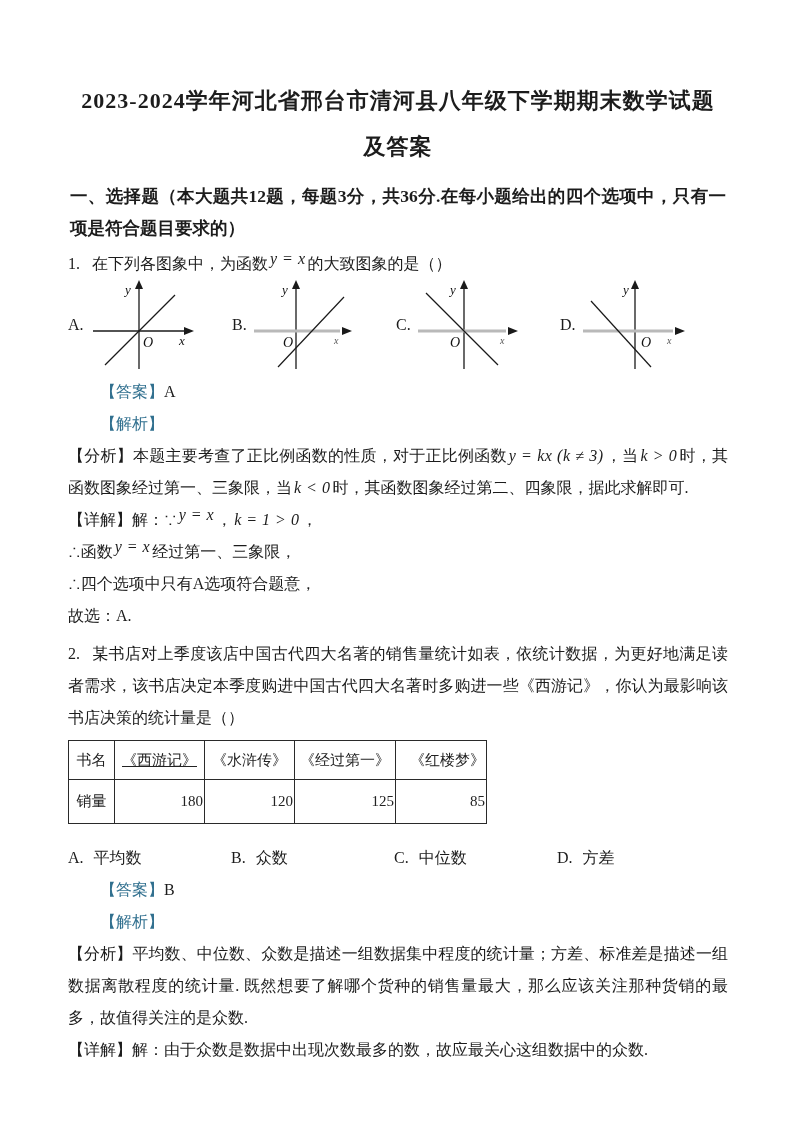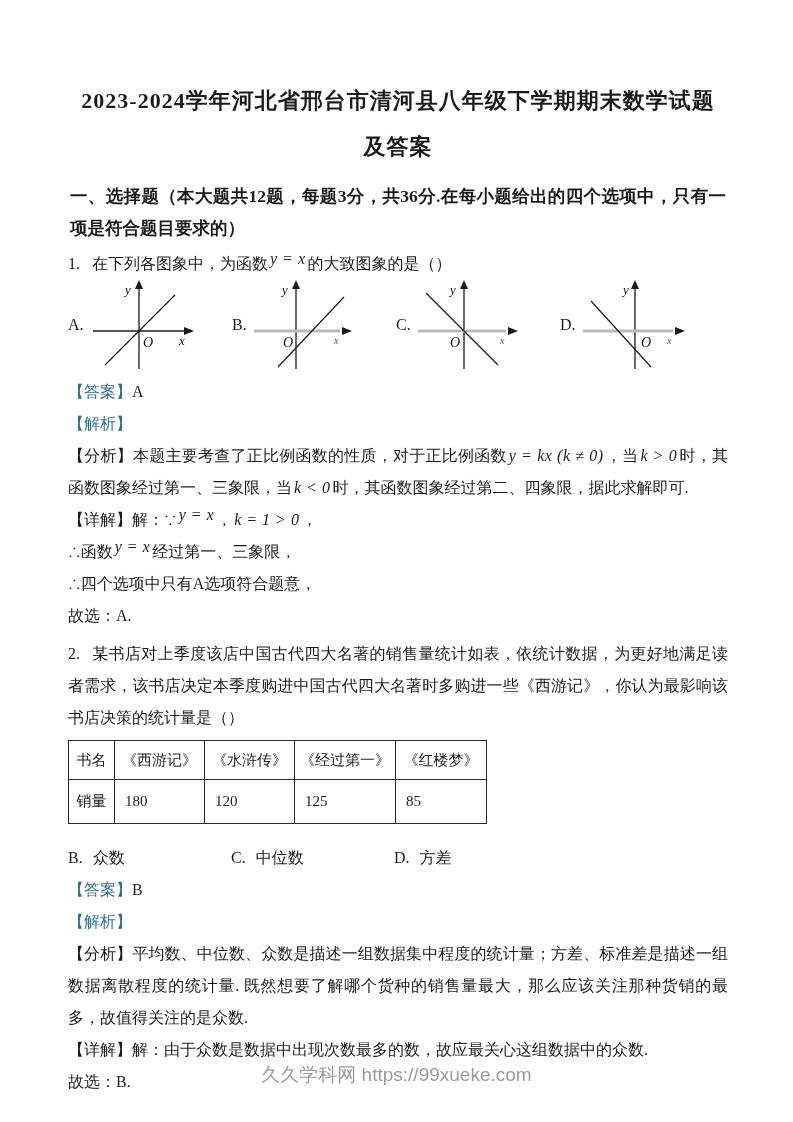--- a/index.html
+++ b/index.html
@@ -7,37 +7,37 @@
         font-family:"Liberation Serif","DejaVu Serif",serif;color:#1c1c1c;}
   .content{position:absolute;left:68px;top:0;width:660px;}
   .title{margin:78px 6px 0;font-size:22px;font-weight:700;text-align:center;line-height:46px;letter-spacing:1px;}
   .section-heading{margin:10px 2px 0;font-size:17.5px;font-weight:700;line-height:32px;text-align:justify;}
   .line{font-size:16px;line-height:32px;margin:0;text-align:justify;}
   .stem{margin-top:4px;}
   .stem2{margin-top:6px;}
   .num{margin-right:12px;}
   .math{font-style:italic;padding:0 2px;letter-spacing:.5px;}
   .sup{position:relative;top:-5px;display:inline-block;}
-  .blue{color:#31708f;}
+  .blue{color:#31708f;margin-left:32px;}
   .graphs{display:flex;margin-top:0;height:90px;}
   .graph-cell{display:flex;align-items:center;width:164px;}
   .graph-cell:last-child{width:auto;}
   .opt-label{font-size:16px;margin-right:3px;}
   svg.graph{display:block;}
   svg.graph text{font:italic 13px "Liberation Serif","DejaVu Serif",serif;fill:#111;}
   svg.graph text.o{font-size:14px;}
   svg.graph text.xs{font-size:10px;fill:#555;}
   .booktable{border-collapse:collapse;margin-top:6px;font-size:15px;color:#222;}
   .booktable td{border:1px solid #2a2a2a;font-weight:400;}
   .booktable .c0{width:43px;text-align:center;}
   .booktable .head{text-align:center;}
-  .booktable .h1{width:87px;}.booktable .h2{width:87px;margin-top:28px;}.booktable .h3{width:98px;}.booktable .h4{width:88px;}
+  .booktable .h1{width:87px;text-decoration:underline;}.booktable .h2{width:87px;margin-top:28px;}.booktable .h3{width:98px;}.booktable .h4{width:88px;text-align:right;}
   .booktable .rowhead{height:39px;padding-left:31px;}
   .booktable .rowval{height:44px;}
-  .booktable .val{text-align:left;padding-left:10px;}
+  .booktable .val{text-align:right;padding-left:10px;}
   .options-row{display:flex;margin-top:18px;font-size:16px;line-height:32px;}
   .options-row .opt{width:163px;}
   .options-row .opt:last-child{width:auto;}
   .opt .ol{margin-right:10px;}
   .footer{position:absolute;top:1062px;left:0;width:100%;text-align:center;
           font-family:"Liberation Sans","DejaVu Sans",sans-serif;font-size:19px;color:#9a9a9a;}
 </style>
 </head>
 <body>
 
@@ -111,21 +111,21 @@
       </div>
     </div>
 
     <p class="line" style="margin-top:6px;">
       <span class="blue">【答案】</span><span>A</span>
     </p>
     <p class="line">
       <span class="blue">【解析】</span>
     </p>
     <p class="line">
-      <span>【分析】</span><span>本题主要考查了正比例函数的性质，对于正比例函数</span><span class="math">y = kx (k ≠ 0)</span><span>，当</span><span class="math">k &gt; 0</span><span>时，其函数图象经过第一、三象限，当</span><span class="math">k &lt; 0</span><span>时，其函数图象经过第二、四象限，据此求解即可.</span>
+      <span>【分析】</span><span>本题主要考查了正比例函数的性质，对于正比例函数</span><span class="math">y = kx (k ≠ 3)</span><span>，当</span><span class="math">k &gt; 0</span><span>时，其函数图象经过第一、三象限，当</span><span class="math">k &lt; 0</span><span>时，其函数图象经过第二、四象限，据此求解即可.</span>
     </p>
     <p class="line">
       <span>【详解】</span><span>解：∵</span><span class="math sup">y = x</span><span>，</span><span class="math">k = 1 &gt; 0</span><span>，</span>
     </p>
     <p class="line">
       <span>∴函数</span><span class="math sup">y = x</span><span>经过第一、三象限，</span>
     </p>
     <p class="line">∴四个选项中只有A选项符合题意，</p>
     <p class="line">故选：A.</p>
 
@@ -146,37 +146,34 @@
           <td class="c0">销量</td>
           <td class="val">180</td>
           <td class="val">120</td>
           <td class="val">125</td>
           <td class="val">85</td>
         </tr>
       </tbody>
     </table>
 
     <div class="options-row">
+      <span class="opt"><span class="ol">A.</span><span>平均数</span></span>
       <span class="opt"><span class="ol">B.</span><span>众数</span></span>
       <span class="opt"><span class="ol">C.</span><span>中位数</span></span>
       <span class="opt"><span class="ol">D.</span><span>方差</span></span>
     </div>
 
     <p class="line">
       <span class="blue">【答案】</span><span>B</span>
     </p>
     <p class="line">
       <span class="blue">【解析】</span>
     </p>
     <p class="line">
       <span>【分析】</span><span>平均数、中位数、众数是描述一组数据集中程度的统计量；方差、标准差是描述一组数据离散程度的统计量. 既然想要了解哪个货种的销售量最大，那么应该关注那种货销的最多，故值得关注的是众数.</span>
     </p>
     <p class="line">
       <span>【详解】</span><span>解：由于众数是数据中出现次数最多的数，故应最关心这组数据中的众数.</span>
     </p>
-    <p class="line">故选：B.</p>
 
   </div>
 
-  <div class="footer">
-    <span>久久学科网 https://99xueke.com</span>
-  </div>
 </div>
 
 </body></html>

